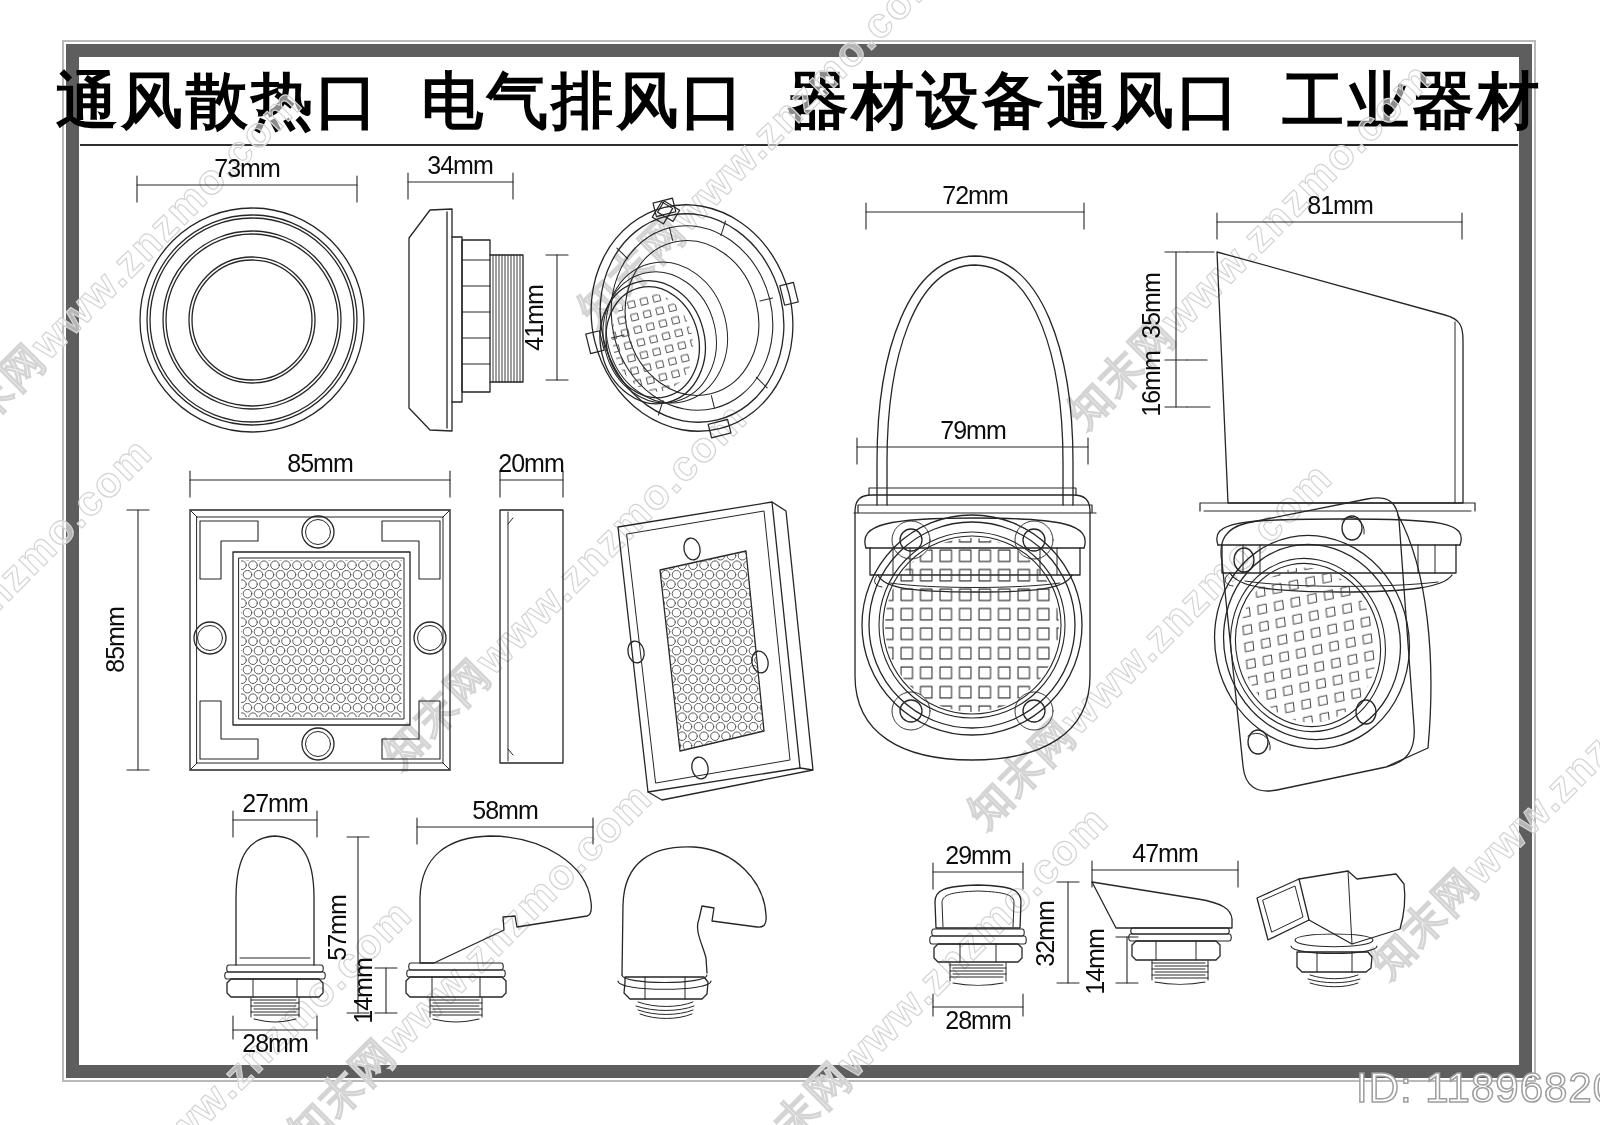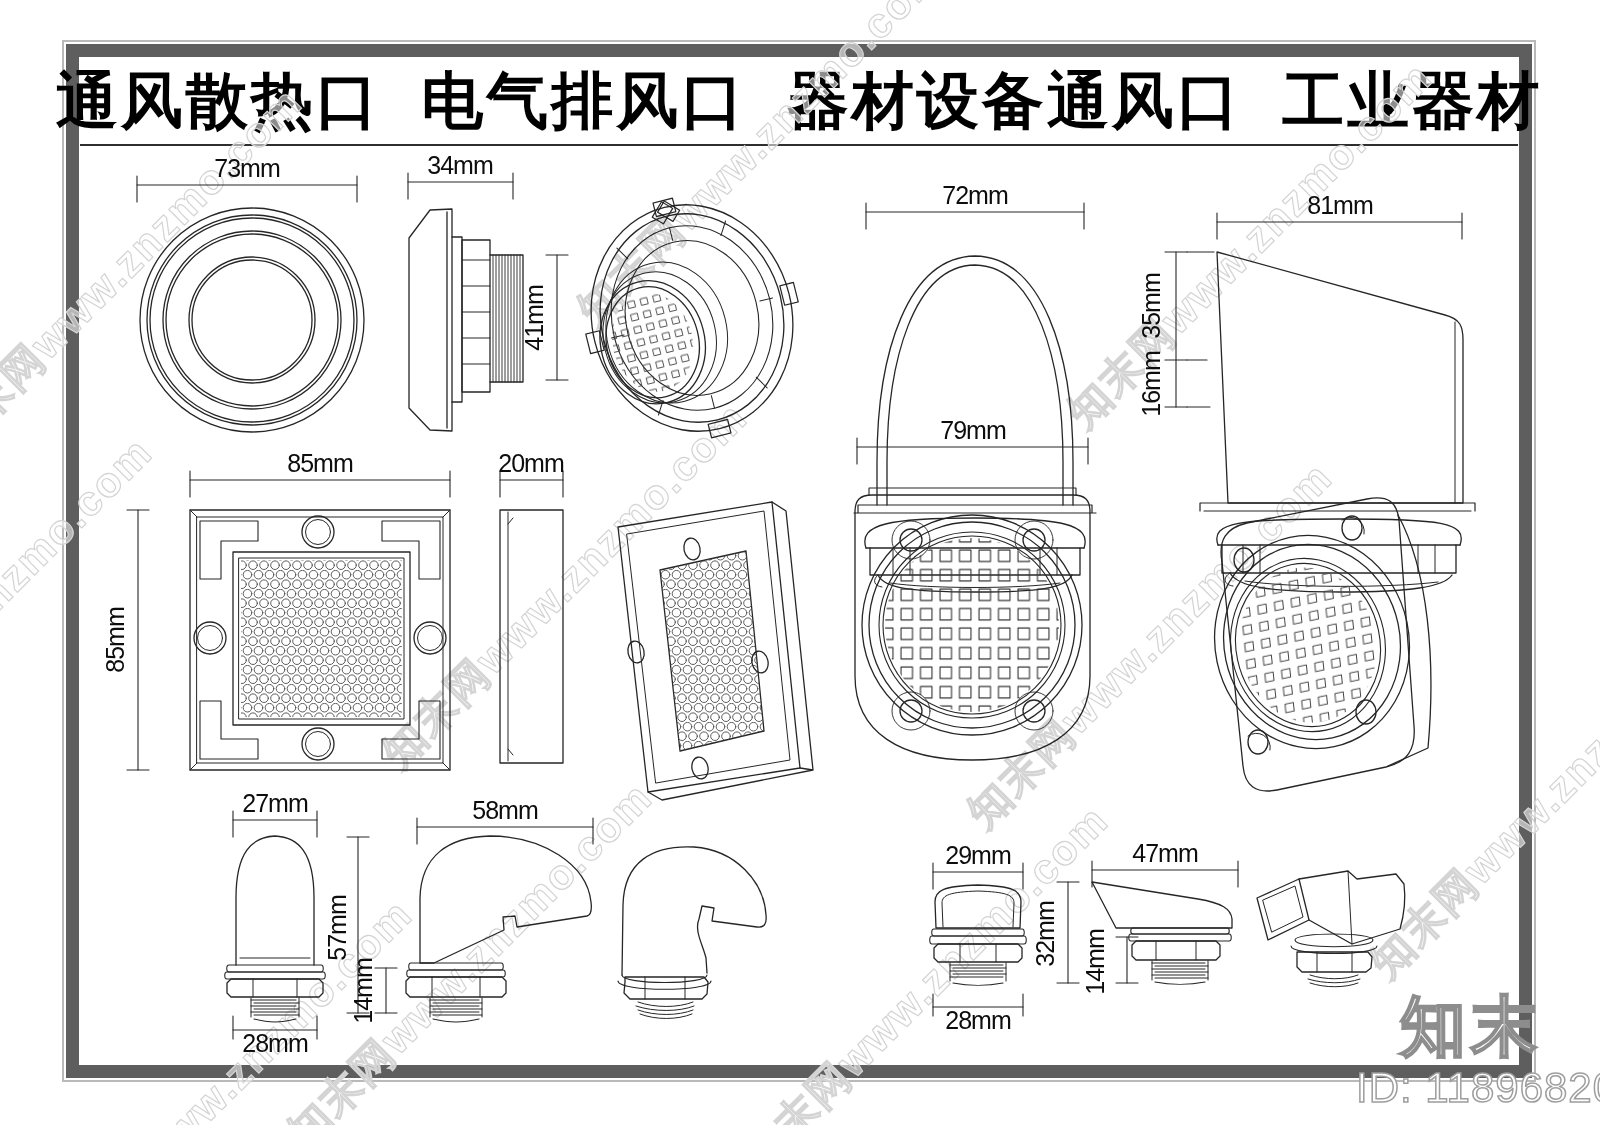--- a/index.html
+++ b/index.html
@@ -401,15 +401,14 @@
       <path d="M1299,879 L1348,871 L1357,879 L1396,874 L1404,884 C1406,900 1404,915 1400,929 L1352,944 L1309,920"></path>
       <path d="M1348,871 L1352,944" stroke-width="1"></path>
       <path d="M1295,940 C1295,949 1373,949 1373,940 C1373,932 1295,932 1295,940" stroke-width="1.1"></path>
       <path d="M1291,946 C1291,956 1377,956 1377,946" stroke-width="1.1"></path>
       <path d="M1297,952 L1368,952 L1372,957 L1371,968 L1366,972 L1302,972 L1297,967 L1297,957 Z"></path>
       <path d="M1317,952 V972 M1352,952 V972" stroke-width="1"></path>
       <path d="M1310,975 C1325,980 1345,980 1358,975 M1308,979 C1324,984 1346,984 1360,979 M1310,983 C1325,988 1345,988 1358,983" stroke-width="1"></path>
     </g>
   </svg>
 
-  <div class="logo">知末</div>
   <div class="idtext">ID: 1189682025</div>
 </div>
 
 </body></html>

